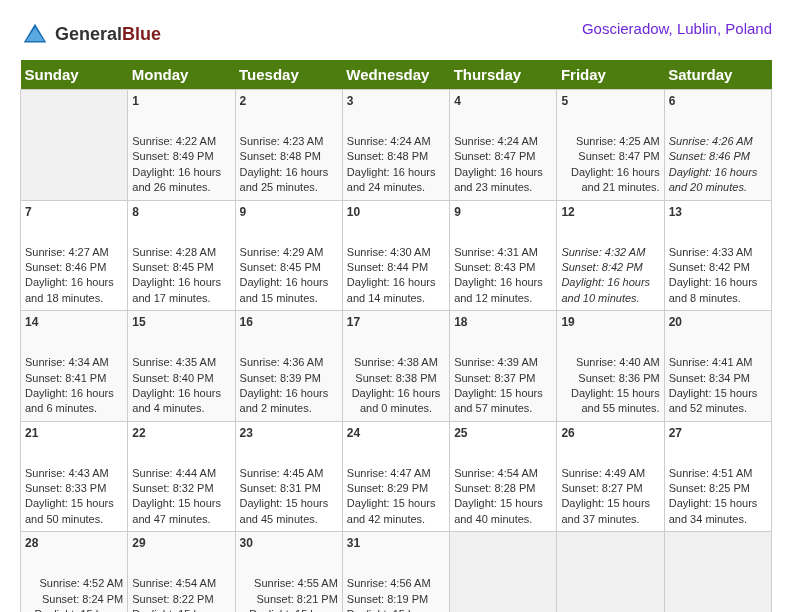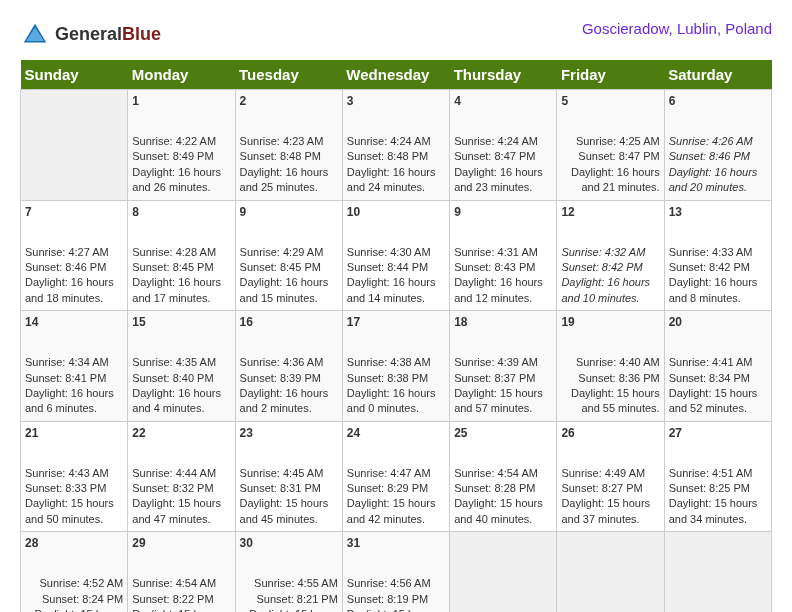--- a/index.html
+++ b/index.html
@@ -233,21 +233,21 @@
         </td>
         <td>
           <div class="day-number">16</div>
           <div class="day-info" style="white-space: pre-line;">Sunrise: 4:36 AM
 Sunset: 8:39 PM
 Daylight: 16 hours
 and 2 minutes.</div>
         </td>
         <td>
           <div class="day-number">17</div>
-          <div class="day-info" style="white-space: pre-line;">Sunrise: 4:38 AM
+          <div class="day-info" style="white-space: pre-line; text-align: center;">Sunrise: 4:38 AM
 Sunset: 8:38 PM
 Daylight: 16 hours
 and 0 minutes.</div>
         </td>
         <td>
           <div class="day-number">18</div>
           <div class="day-info" style="white-space: pre-line;">Sunrise: 4:39 AM
 Sunset: 8:37 PM
 Daylight: 15 hours
 and 57 minutes.</div>

